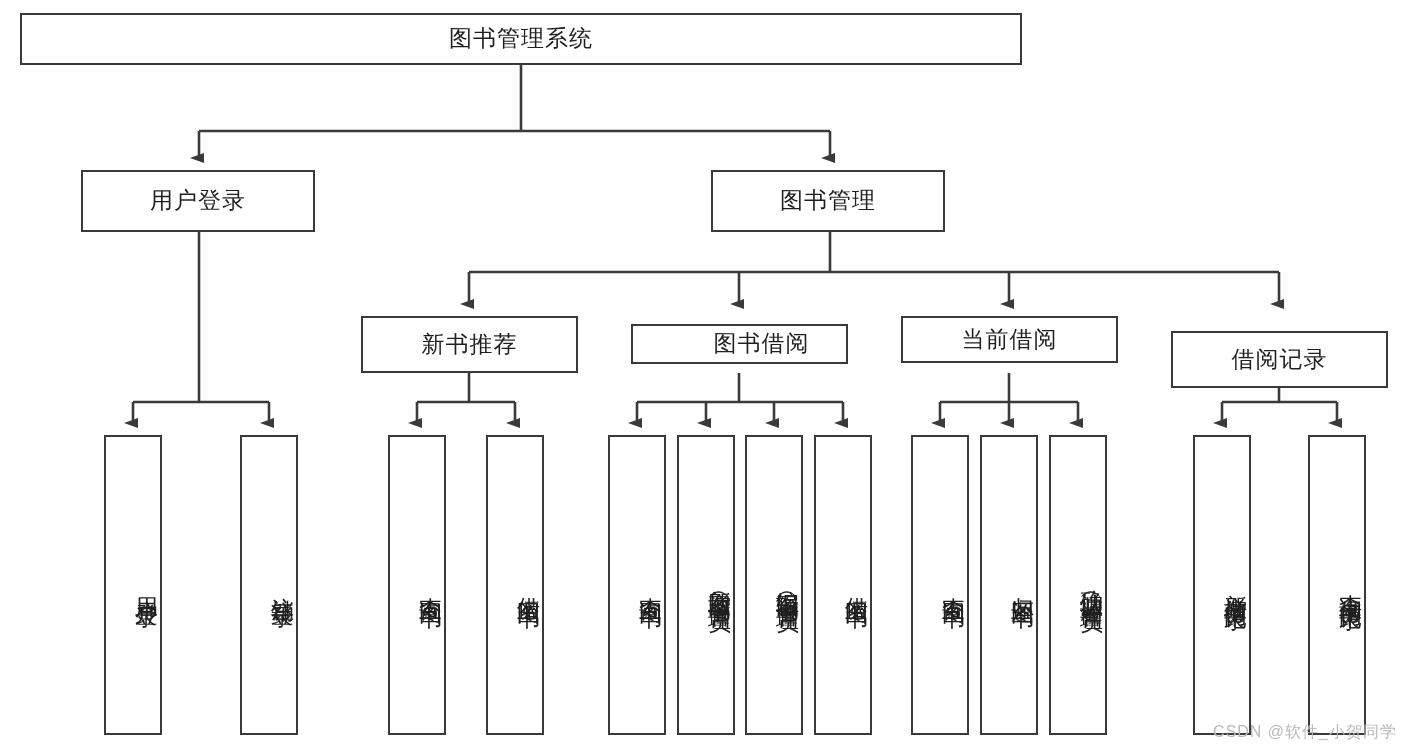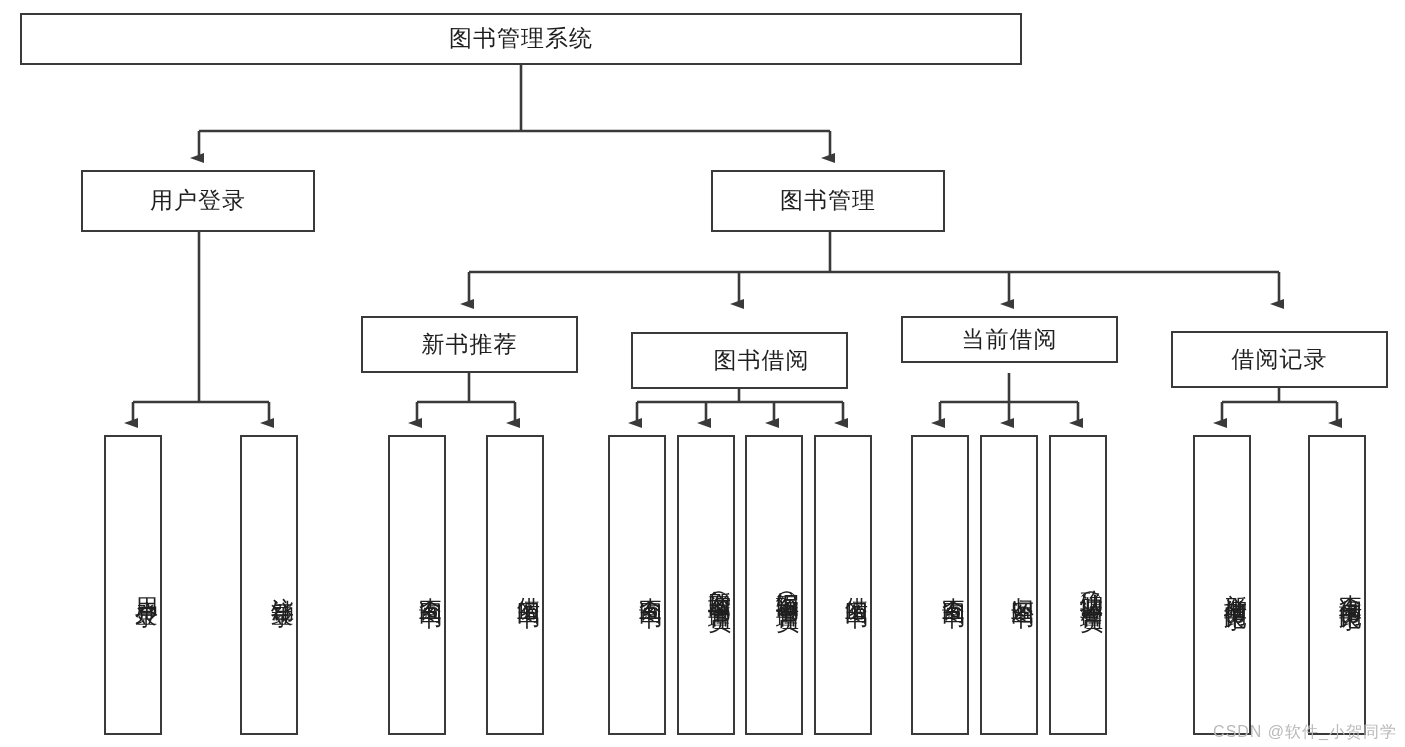--- a/index.html
+++ b/index.html
@@ -93,21 +93,21 @@
 </div>
 
 <div class="box h" style="left:711px;top:170px;width:234px;height:62px;">
   <span>图书管理</span>
 </div>
 
 <div class="box h" style="left:361px;top:316px;width:217px;height:57px;font-family:Liberation Serif, serif;">
   <span>新书推荐</span>
 </div>
 
-<div class="box h" style="left:631px;top:332px;width:217px;height:57px;padding-left:44px;">
+<div class="box h" style="left:631px;top:324px;width:217px;height:40px;padding-left:44px;">
   <span>图书借阅</span>
 </div>
 
 <div class="box h" style="left:901px;top:316px;width:217px;height:47px;">
   <span>当前借阅</span>
 </div>
 
 <div class="box h" style="left:1171px;top:331px;width:217px;height:57px;">
   <span>借阅记录</span>
 </div>

